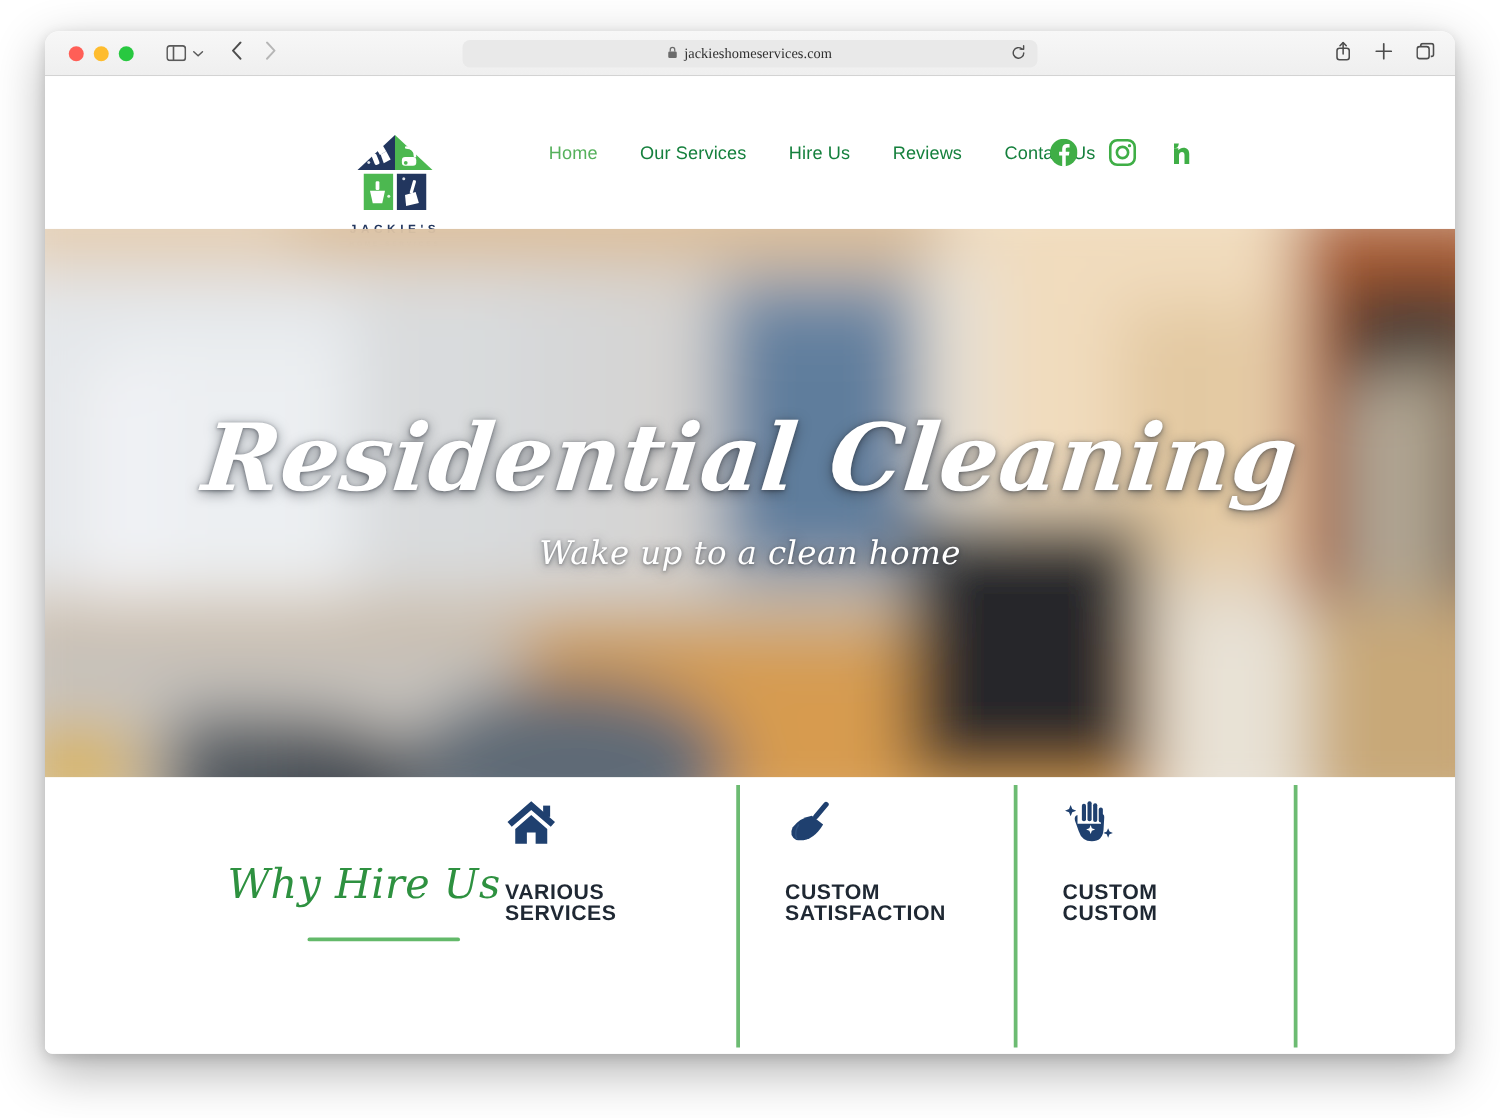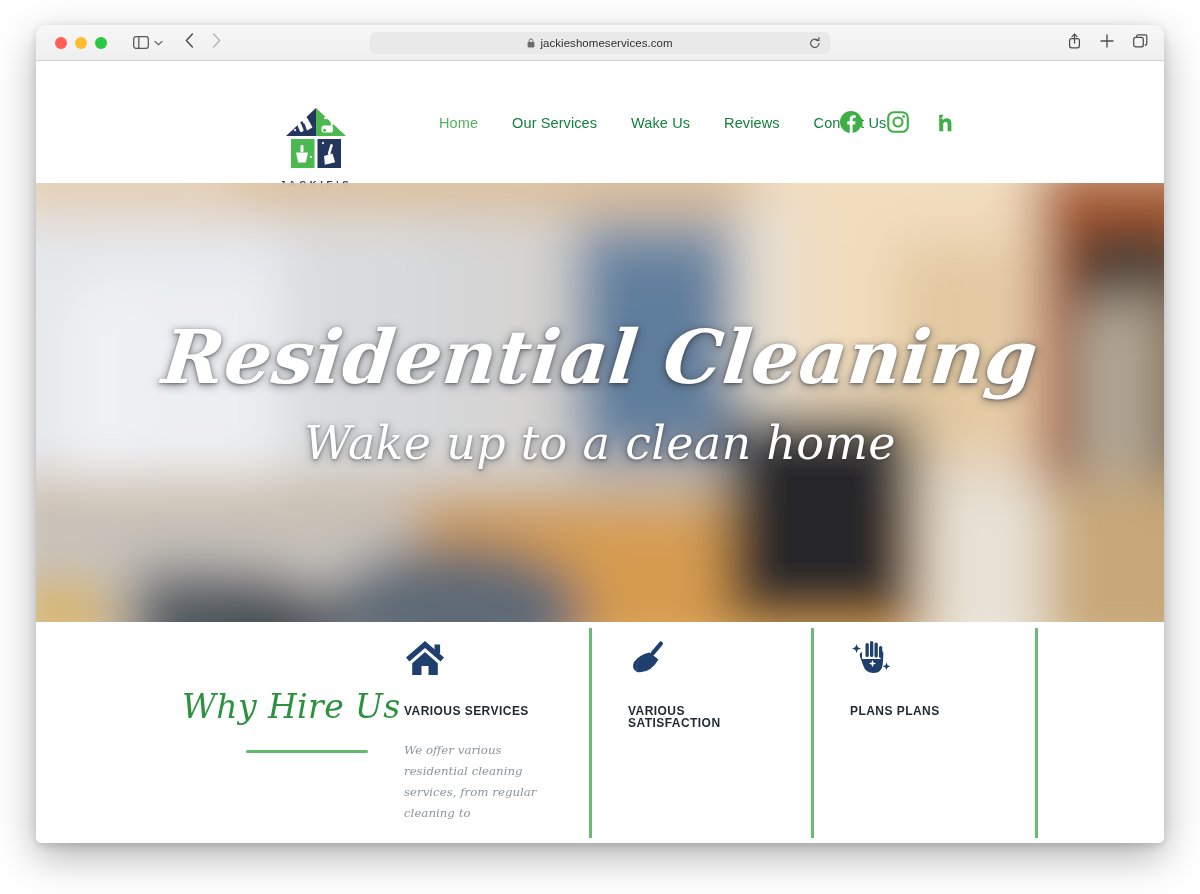--- a/index.html
+++ b/index.html
@@ -72,20 +72,21 @@
     left: 334px;
     top: 7px;
     width: 460px;
     height: 22px;
     background: #e9e9e9;
     border-radius: 6px;
     display: flex;
     align-items: center;
     justify-content: center;
     gap: 5px;
+    font-family: Liberation Serif, serif;
   }
   .url-text {
     font-size: 11.5px;
     color: #2f2f2f;
     letter-spacing: 0.05px;
   }
   .lock-icon { display: block; color: #6b6b6b; }
   .reload-icon {
     position: absolute;
     right: 9px;
@@ -202,21 +203,21 @@
     letter-spacing: 0.5px;
     line-height: 1;
     text-shadow: 0 2px 10px rgba(40,45,55,0.55), 0 1px 3px rgba(30,35,45,0.5);
     transform: skewX(-6deg);
     white-space: nowrap;
   }
   .hero-sub {
     margin-top: 26px;
     font-family: "DejaVu Serif", serif;
     font-style: italic;
-    font-size: 46px;
+    font-size: 26px;
     color: #ffffff;
     letter-spacing: 0.3px;
     line-height: 1;
     text-shadow: 0 2px 9px rgba(40,45,55,0.5), 0 1px 3px rgba(30,35,45,0.45);
     white-space: nowrap;
   }
 
   
   .why-section {
     position: relative;
@@ -263,21 +264,21 @@
   .card.gap-sm { width: 219px; }
   .card-divider {
     width: 3px;
     background: #6cbb72;
     margin-top: 6px;
     height: 210px;
     flex: 0 0 3px;
   }
   .card-icon { height: 40px; margin-bottom: 27px; display:block; }
   .card-title {
-    font-size: 12px;
+    font-size: 17px;
     font-weight: 700;
     color: #1f2833;
     letter-spacing: 0.45px;
     line-height: 1;
     margin-bottom: 23px;
   }
   .card-body {
     font-family: "DejaVu Serif", serif;
     font-style: italic;
     font-size: 11.8px;
@@ -412,21 +413,21 @@
             </g>
           </svg>
         </span>
         <div class="logo-name">JACKIE'S</div>
         <div class="logo-sub">HOME SERVICES</div>
       </a>
 
       <nav class="main-nav">
         <a class="nav-link active">Home</a>
         <a class="nav-link">Our Services</a>
-        <a class="nav-link">Wake Us</a>
+        <a class="nav-link">Hire Us</a>
         <a class="nav-link">Reviews</a>
         <a class="nav-link">Contact Us</a>
       </nav>
 
       <div class="social-row">
         <a class="social-link">
           <svg width="22" height="22" viewBox="0 0 22 22">
             <circle cx="11" cy="11" r="11" fill="#3fae46"></circle>
             <path d="M12.6 22 V13.4 h2.5 l0.45 -3.05 H12.6 V8.5 c0 -0.88 0.3 -1.48 1.6 -1.48 h1.45 V4.32 C15.4 4.27 14.5 4.2 13.45 4.2 c-2.2 0 -3.7 1.3 -3.7 3.7 v2.45 H7.3 v3.05 h2.45 V22 z" fill="#ffffff"></path>
           </svg>
@@ -533,34 +534,33 @@
 
         <div class="card">
           <span class="card-icon">
             <svg width="42" height="40" viewBox="0 0 42 40">
               <path d="M21 3 L2 19.5 L5.4 23.4 L21 9.9 L36.6 23.4 L40 19.5 Z" fill="#1f406f"></path>
               <rect x="30.5" y="6.5" width="5.6" height="9" fill="#1f406f"></rect>
               <path d="M21 14 L8.2 25.2 V37 h9.3 v-9.1 h7 V37 h9.3 V25.2 Z" fill="#1f406f"></path>
             </svg>
           </span>
           <div class="card-title">VARIOUS SERVICES</div>
-          <div class="card-body">We offer various residential cleaning services, from regular cleaning to</div>
         </div>
 
         <div class="card-divider"></div>
 
         <div class="card gap-sm">
           <span class="card-icon">
             <svg width="42" height="40" viewBox="0 0 42 40">
               <rect x="27" y="2" width="4.2" height="17" rx="2.1" fill="#1f406f" transform="rotate(40 29 10)"></rect>
               <path d="M21.5 14.5 L30.5 21.5 Q22 36 9 34 Q3 30.5 6 24 Q12 16 21.5 14.5 Z" fill="#1f406f"></path>
               <path d="M9.5 33.5 Q7 28 11 21.5" stroke="#3b5f8e" stroke-width="1.2" fill="none" opacity="0.55"></path>
             </svg>
           </span>
-          <div class="card-title">VARIOUS SATISFACTION</div>
+          <div class="card-title">CUSTOM SATISFACTION</div>
         </div>
 
         <div class="card-divider"></div>
 
         <div class="card">
           <span class="card-icon">
             <svg width="42" height="40" viewBox="0 0 42 40">
               <g fill="#1f406f">
                 <rect x="15.5" y="5" width="3.3" height="14" rx="1.6"></rect>
                 <rect x="20" y="3" width="3.3" height="16" rx="1.6"></rect>
@@ -570,20 +570,20 @@
               </g>
               <g fill="#ffffff">
                 <path d="M22.5 22 l1 2.6 l2.6 1 l-2.6 1 l-1 2.6 l-1 -2.6 l-2.6 -1 l2.6 -1 z"></path>
               </g>
               <g fill="#1f406f">
                 <path d="M6.5 6 l1.3 3.2 l3.2 1.3 l-3.2 1.3 l-1.3 3.2 l-1.3 -3.2 l-3.2 -1.3 l3.2 -1.3 z"></path>
                 <path d="M36.5 24.5 l1.1 2.7 l2.7 1.1 l-2.7 1.1 l-1.1 2.7 l-1.1 -2.7 l-2.7 -1.1 l2.7 -1.1 z"></path>
               </g>
             </svg>
           </span>
-          <div class="card-title">PLANS PLANS</div>
+          <div class="card-title">CUSTOM CUSTOM</div>
         </div>
 
         <div class="card-divider"></div>
       </div>
     </section>
   </div>
 </div>
 
 </body></html>

